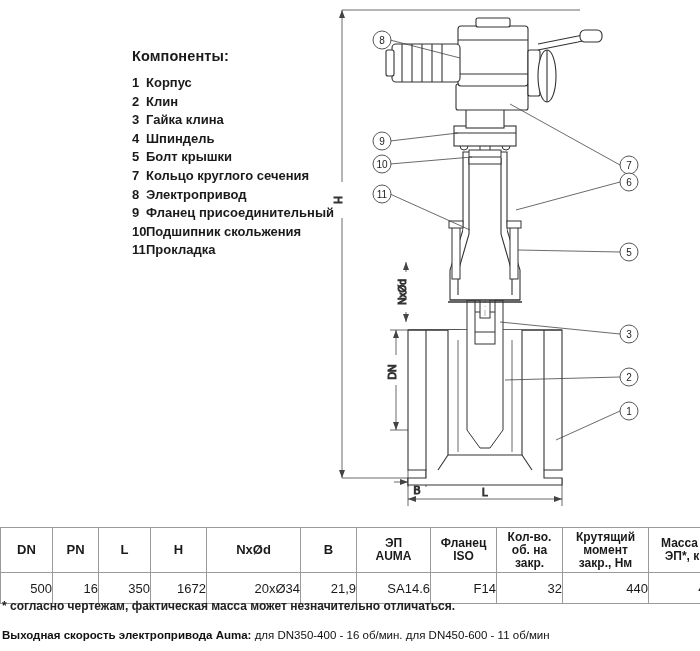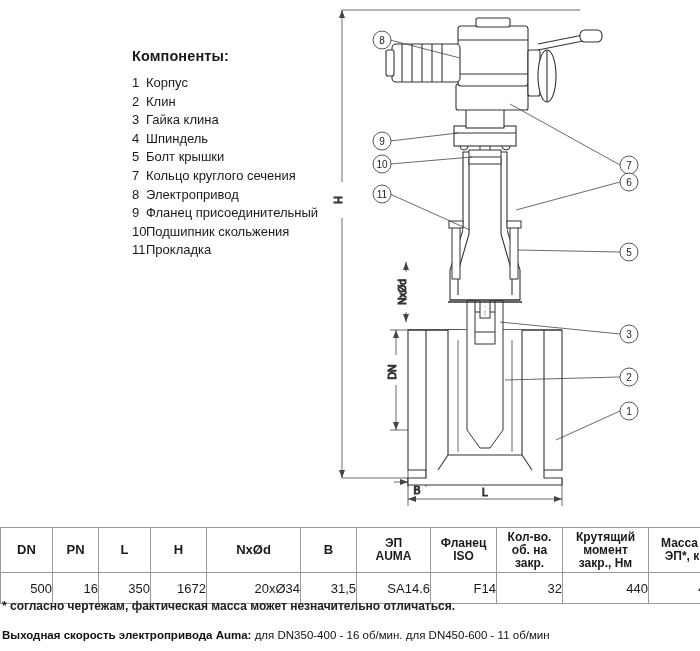--- a/index.html
+++ b/index.html
@@ -13,21 +13,21 @@
   }
   .wrap{position:relative;width:700px;height:651px;}
 
   
   .legend{
     position:absolute; left:132px; top:48px; width:220px;
   }
   .legend-title{
     font-size:14.5px;font-weight:bold;margin-bottom:10px;letter-spacing:.1px;
   }
-  .legend ol{list-style:none;margin:0;padding:0;}
+  .legend ol{list-style:none;margin:0;padding:0;font-weight:bold;}
   .legend li{
     font-size:13px;line-height:18.6px;white-space:nowrap;
   }
   .legend li .num{display:inline-block;width:14px;}
 
   
   .drawing{position:absolute;left:330px;top:0;width:370px;height:520px;}
   svg.dw{display:block;}
 
   
@@ -333,21 +333,21 @@
           </th>
         </tr>
       </thead>
       <tbody>
         <tr>
           <td>500</td>
           <td>16</td>
           <td>350</td>
           <td>1672</td>
           <td>20xØ34</td>
-          <td>31,5</td>
+          <td>21,9</td>
           <td>SA14.6</td>
           <td>F14</td>
           <td>32</td>
           <td>440</td>
           <td>479</td>
         </tr>
       </tbody>
     </table>
   </div>
 

